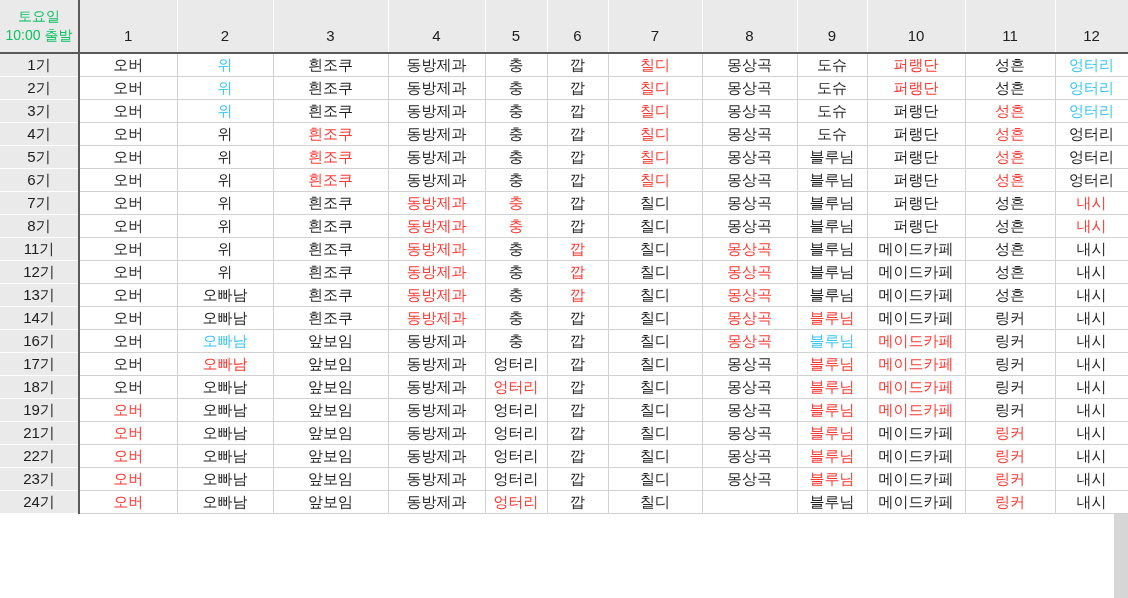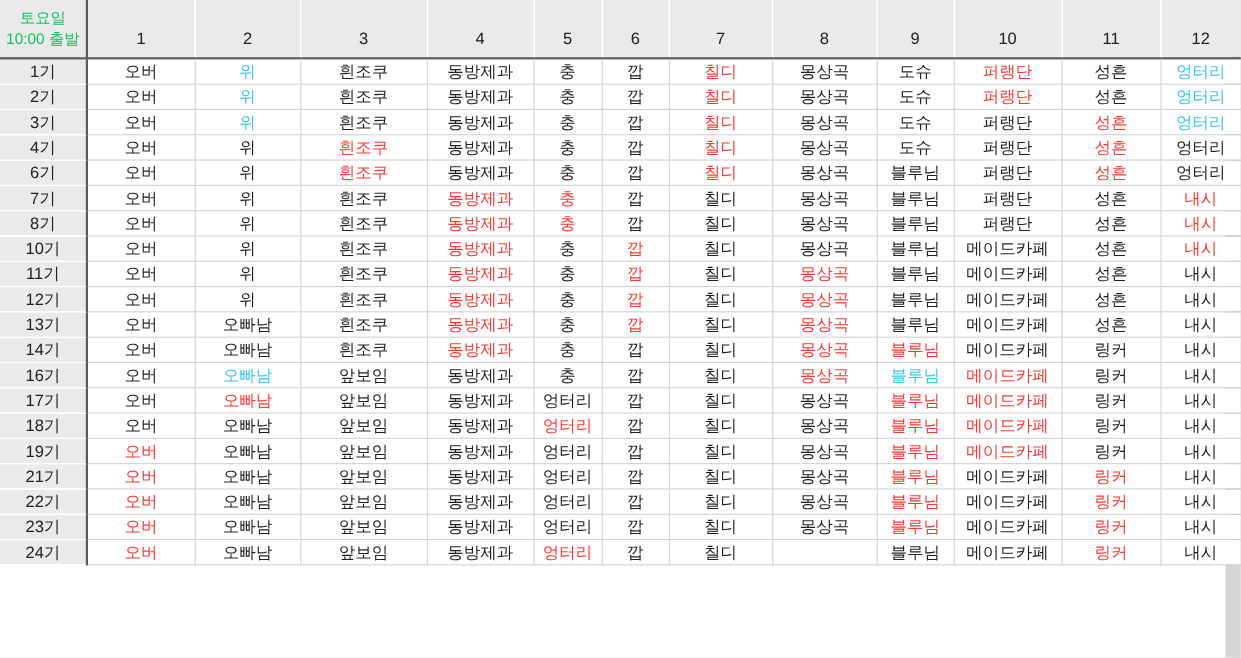--- a/index.html
+++ b/index.html
@@ -146,20 +146,35 @@
           <td class="cell ck">충</td>
           <td class="cell ck">깝</td>
           <td class="cell cr">칠디</td>
           <td class="cell ck">몽상곡</td>
           <td class="cell ck">도슈</td>
           <td class="cell ck">퍼랭단</td>
           <td class="cell cr">성흔</td>
           <td class="cell ck">엉터리</td>
         </tr>
         <tr class="data-row">
+          <td class="row-hdr">5기</td>
+          <td class="cell ck">오버</td>
+          <td class="cell ck">위</td>
+          <td class="cell cr">흰조쿠</td>
+          <td class="cell ck">동방제과</td>
+          <td class="cell ck">충</td>
+          <td class="cell ck">깝</td>
+          <td class="cell cr">칠디</td>
+          <td class="cell ck">몽상곡</td>
+          <td class="cell ck">블루님</td>
+          <td class="cell ck">퍼랭단</td>
+          <td class="cell cr">성흔</td>
+          <td class="cell ck">엉터리</td>
+        </tr>
+        <tr class="data-row">
           <td class="row-hdr">6기</td>
           <td class="cell ck">오버</td>
           <td class="cell ck">위</td>
           <td class="cell cr">흰조쿠</td>
           <td class="cell ck">동방제과</td>
           <td class="cell ck">충</td>
           <td class="cell ck">깝</td>
           <td class="cell cr">칠디</td>
           <td class="cell ck">몽상곡</td>
           <td class="cell ck">블루님</td>
@@ -187,35 +202,20 @@
           <td class="cell ck">오버</td>
           <td class="cell ck">위</td>
           <td class="cell ck">흰조쿠</td>
           <td class="cell cr">동방제과</td>
           <td class="cell cr">충</td>
           <td class="cell ck">깝</td>
           <td class="cell ck">칠디</td>
           <td class="cell ck">몽상곡</td>
           <td class="cell ck">블루님</td>
           <td class="cell ck">퍼랭단</td>
-          <td class="cell ck">성흔</td>
-          <td class="cell cr">내시</td>
-        </tr>
-        <tr class="data-row">
-          <td class="row-hdr">10기</td>
-          <td class="cell ck">오버</td>
-          <td class="cell ck">위</td>
-          <td class="cell ck">흰조쿠</td>
-          <td class="cell cr">동방제과</td>
-          <td class="cell ck">충</td>
-          <td class="cell cr">깝</td>
-          <td class="cell ck">칠디</td>
-          <td class="cell ck">몽상곡</td>
-          <td class="cell ck">블루님</td>
-          <td class="cell ck">메이드카페</td>
           <td class="cell ck">성흔</td>
           <td class="cell cr">내시</td>
         </tr>
         <tr class="data-row">
           <td class="row-hdr">11기</td>
           <td class="cell ck">오버</td>
           <td class="cell ck">위</td>
           <td class="cell ck">흰조쿠</td>
           <td class="cell cr">동방제과</td>
           <td class="cell ck">충</td>

